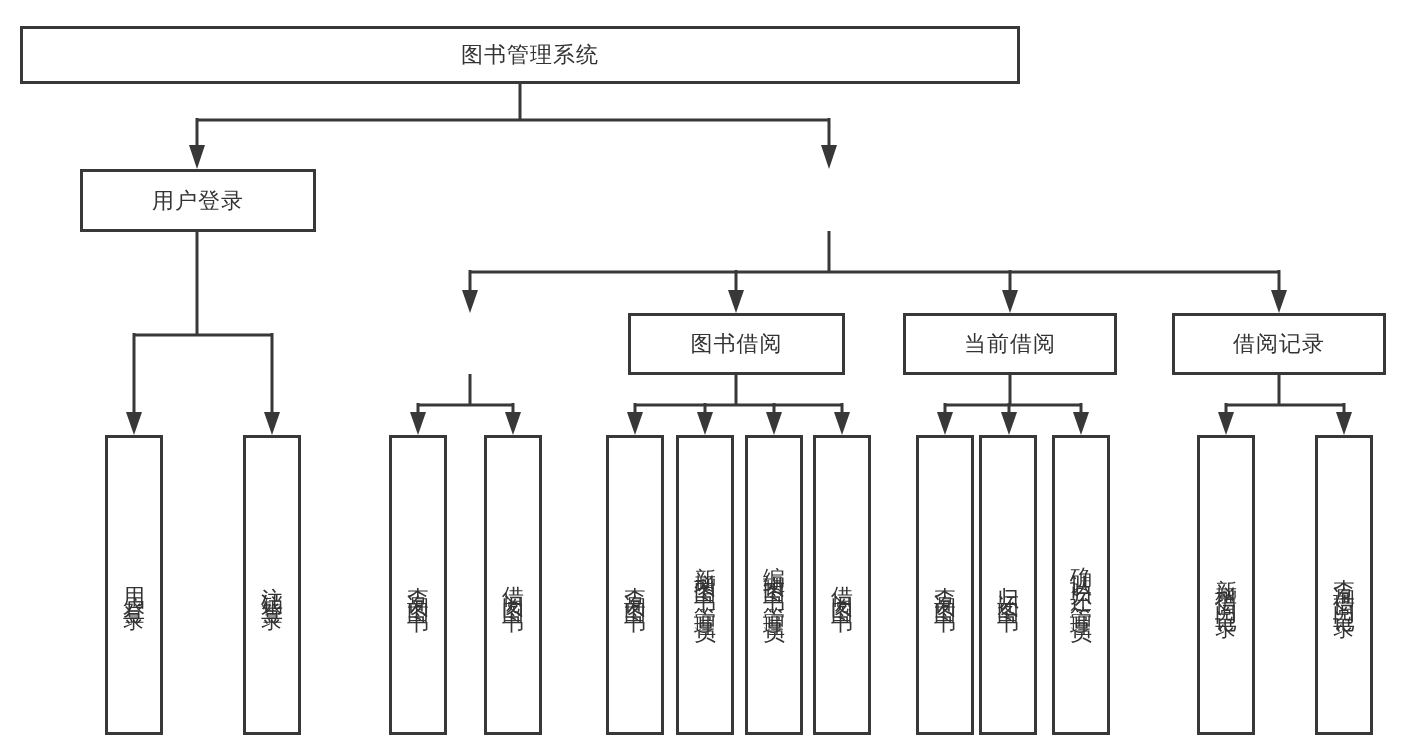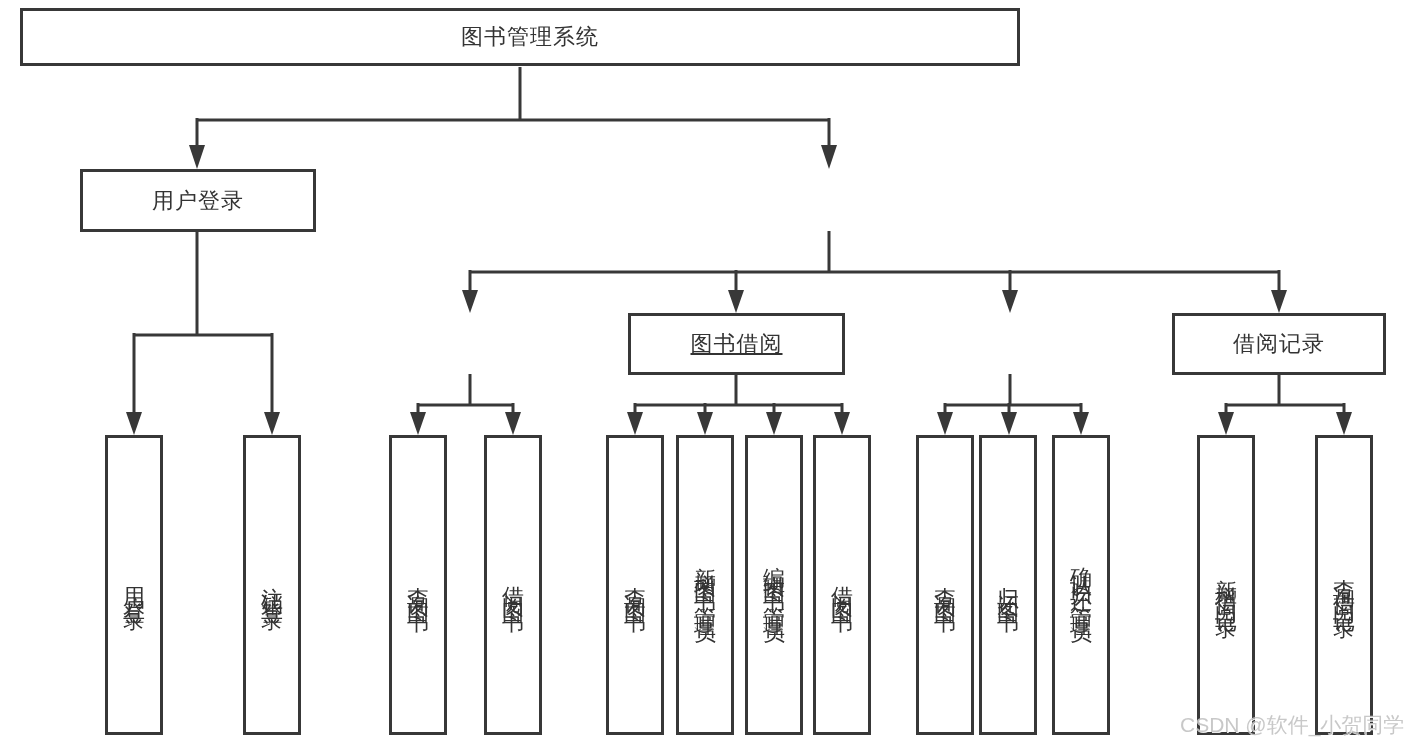--- a/index.html
+++ b/index.html
@@ -90,30 +90,33 @@
       <polygon points="766,412 782,412 774,435"></polygon>
       <polygon points="834,412 850,412 842,435"></polygon>
       <polygon points="937,412 953,412 945,435"></polygon>
       <polygon points="1001,412 1017,412 1009,435"></polygon>
       <polygon points="1073,412 1089,412 1081,435"></polygon>
       <polygon points="1218,412 1234,412 1226,435"></polygon>
       <polygon points="1336,412 1352,412 1344,435"></polygon>
     </g>
   </svg>
 
-  <div class="node" style="left:20px; top:8px; width:1000px; height:58px;padding-left:20px;">
+  <div class="node" style="left:20px; top:26px; width:1000px; height:58px;padding-left:20px;">
     <span class="h-label">图书管理系统</span>
   </div>
 
   <div class="node" style="left:80px; top:169px; width:236px; height:63px;">
     <span class="h-label">用户登录</span>
   </div>
 
-  <div class="node" style="left:628px; top:313px; width:217px; height:62px;text-decoration:underline;">
+  <div class="node" style="left:628px; top:313px; width:217px; height:62px;">
     <span class="h-label">图书借阅</span>
+  </div>
+  <div class="node" style="left:903px; top:313px; width:214px; height:62px;">
+    <span class="h-label">当前借阅</span>
   </div>
   <div class="node" style="left:1172px; top:313px; width:214px; height:62px;">
     <span class="h-label">借阅记录</span>
   </div>
 
   <div class="node" style="left:105px; top:435px; width:58px; height:300px;">
     <span class="v-label">用户登录</span>
   </div>
   <div class="node" style="left:243px; top:435px; width:58px; height:300px;">
     <span class="v-label">注销登录</span>
@@ -149,15 +152,14 @@
     <span class="v-label">确认归还（管理员）</span>
   </div>
 
   <div class="node" style="left:1197px; top:435px; width:58px; height:300px;">
     <span class="v-label">新增借阅记录</span>
   </div>
   <div class="node" style="left:1315px; top:435px; width:58px; height:300px;">
     <span class="v-label">查询借阅记录</span>
   </div>
 
-  <div class="watermark">CSDN @软件_小贺同学</div>
 
 </div>
 
 </body></html>

